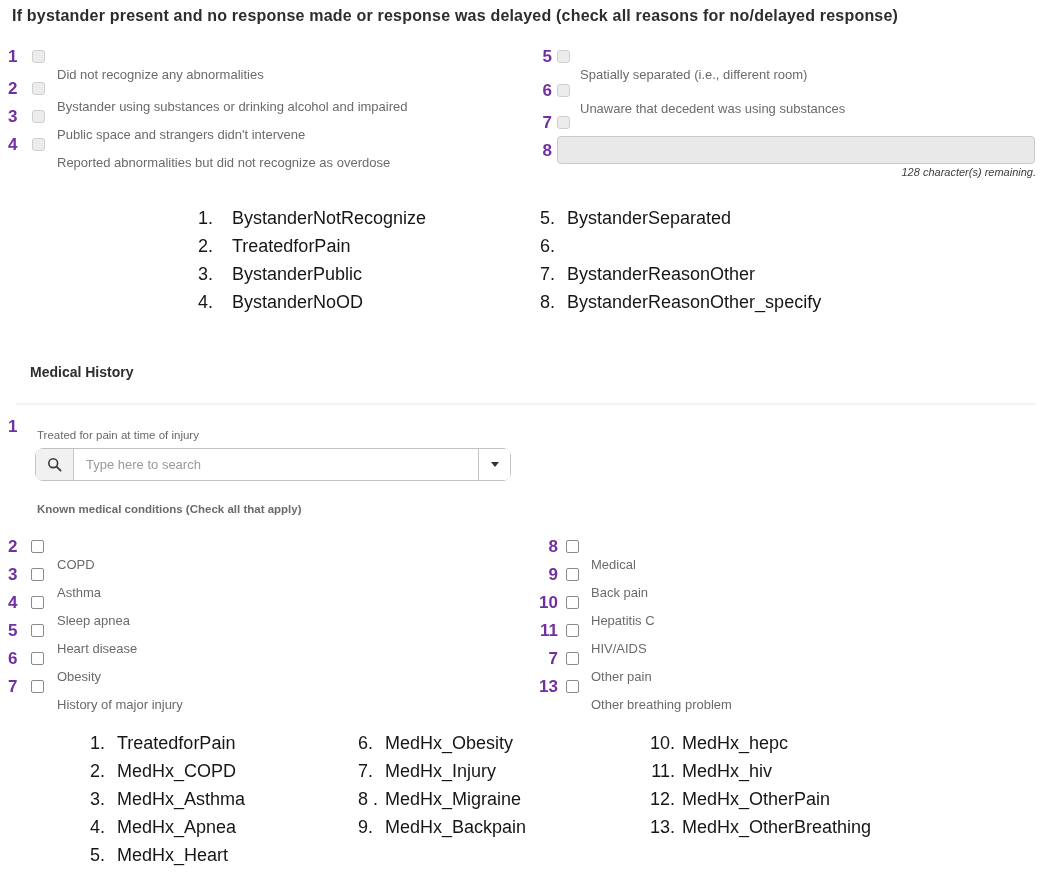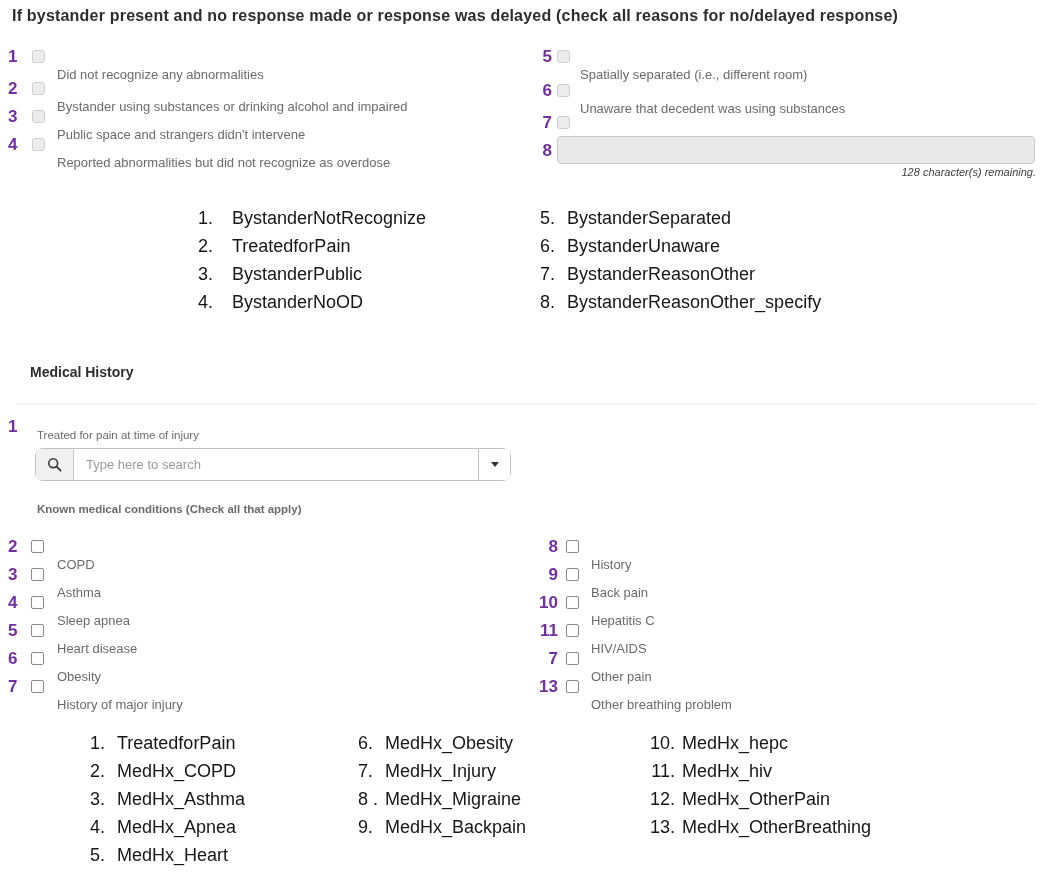--- a/index.html
+++ b/index.html
@@ -137,21 +137,20 @@
   <div class="var-row mid1" style="top:288px;">
     <span class="vnum">4.</span>
     <span>BystanderNoOD</span>
   </div>
   <div class="var-row mid2" style="top:204px;">
     <span class="vnum">5.</span>
     <span>BystanderSeparated</span>
   </div>
   <div class="var-row mid2" style="top:232px;">
     <span class="vnum">6.</span>
-    <span>BystanderUnaware</span>
   </div>
   <div class="var-row mid2" style="top:260px;">
     <span class="vnum">7.</span>
     <span>BystanderReasonOther</span>
   </div>
   <div class="var-row mid2" style="top:288px;">
     <span class="vnum">8.</span>
     <span>BystanderReasonOther_specify</span>
   </div>
 
@@ -203,21 +202,21 @@
   </div>
   <div class="chk-row med-left" style="top:673px;">
     <span class="num">7</span>
     <span class="cb-med"></span>
     <span class="cb-label">History of major injury</span>
   </div>
 
   <div class="chk-row med-right" style="top:533px;">
     <span class="num">8</span>
     <span class="cb-med"></span>
-    <span class="cb-label">History</span>
+    <span class="cb-label">Medical</span>
   </div>
   <div class="chk-row med-right" style="top:561px;">
     <span class="num">9</span>
     <span class="cb-med"></span>
     <span class="cb-label">Back pain</span>
   </div>
   <div class="chk-row med-right" style="top:589px;">
     <span class="num">10</span>
     <span class="cb-med"></span>
     <span class="cb-label">Hepatitis C</span>

